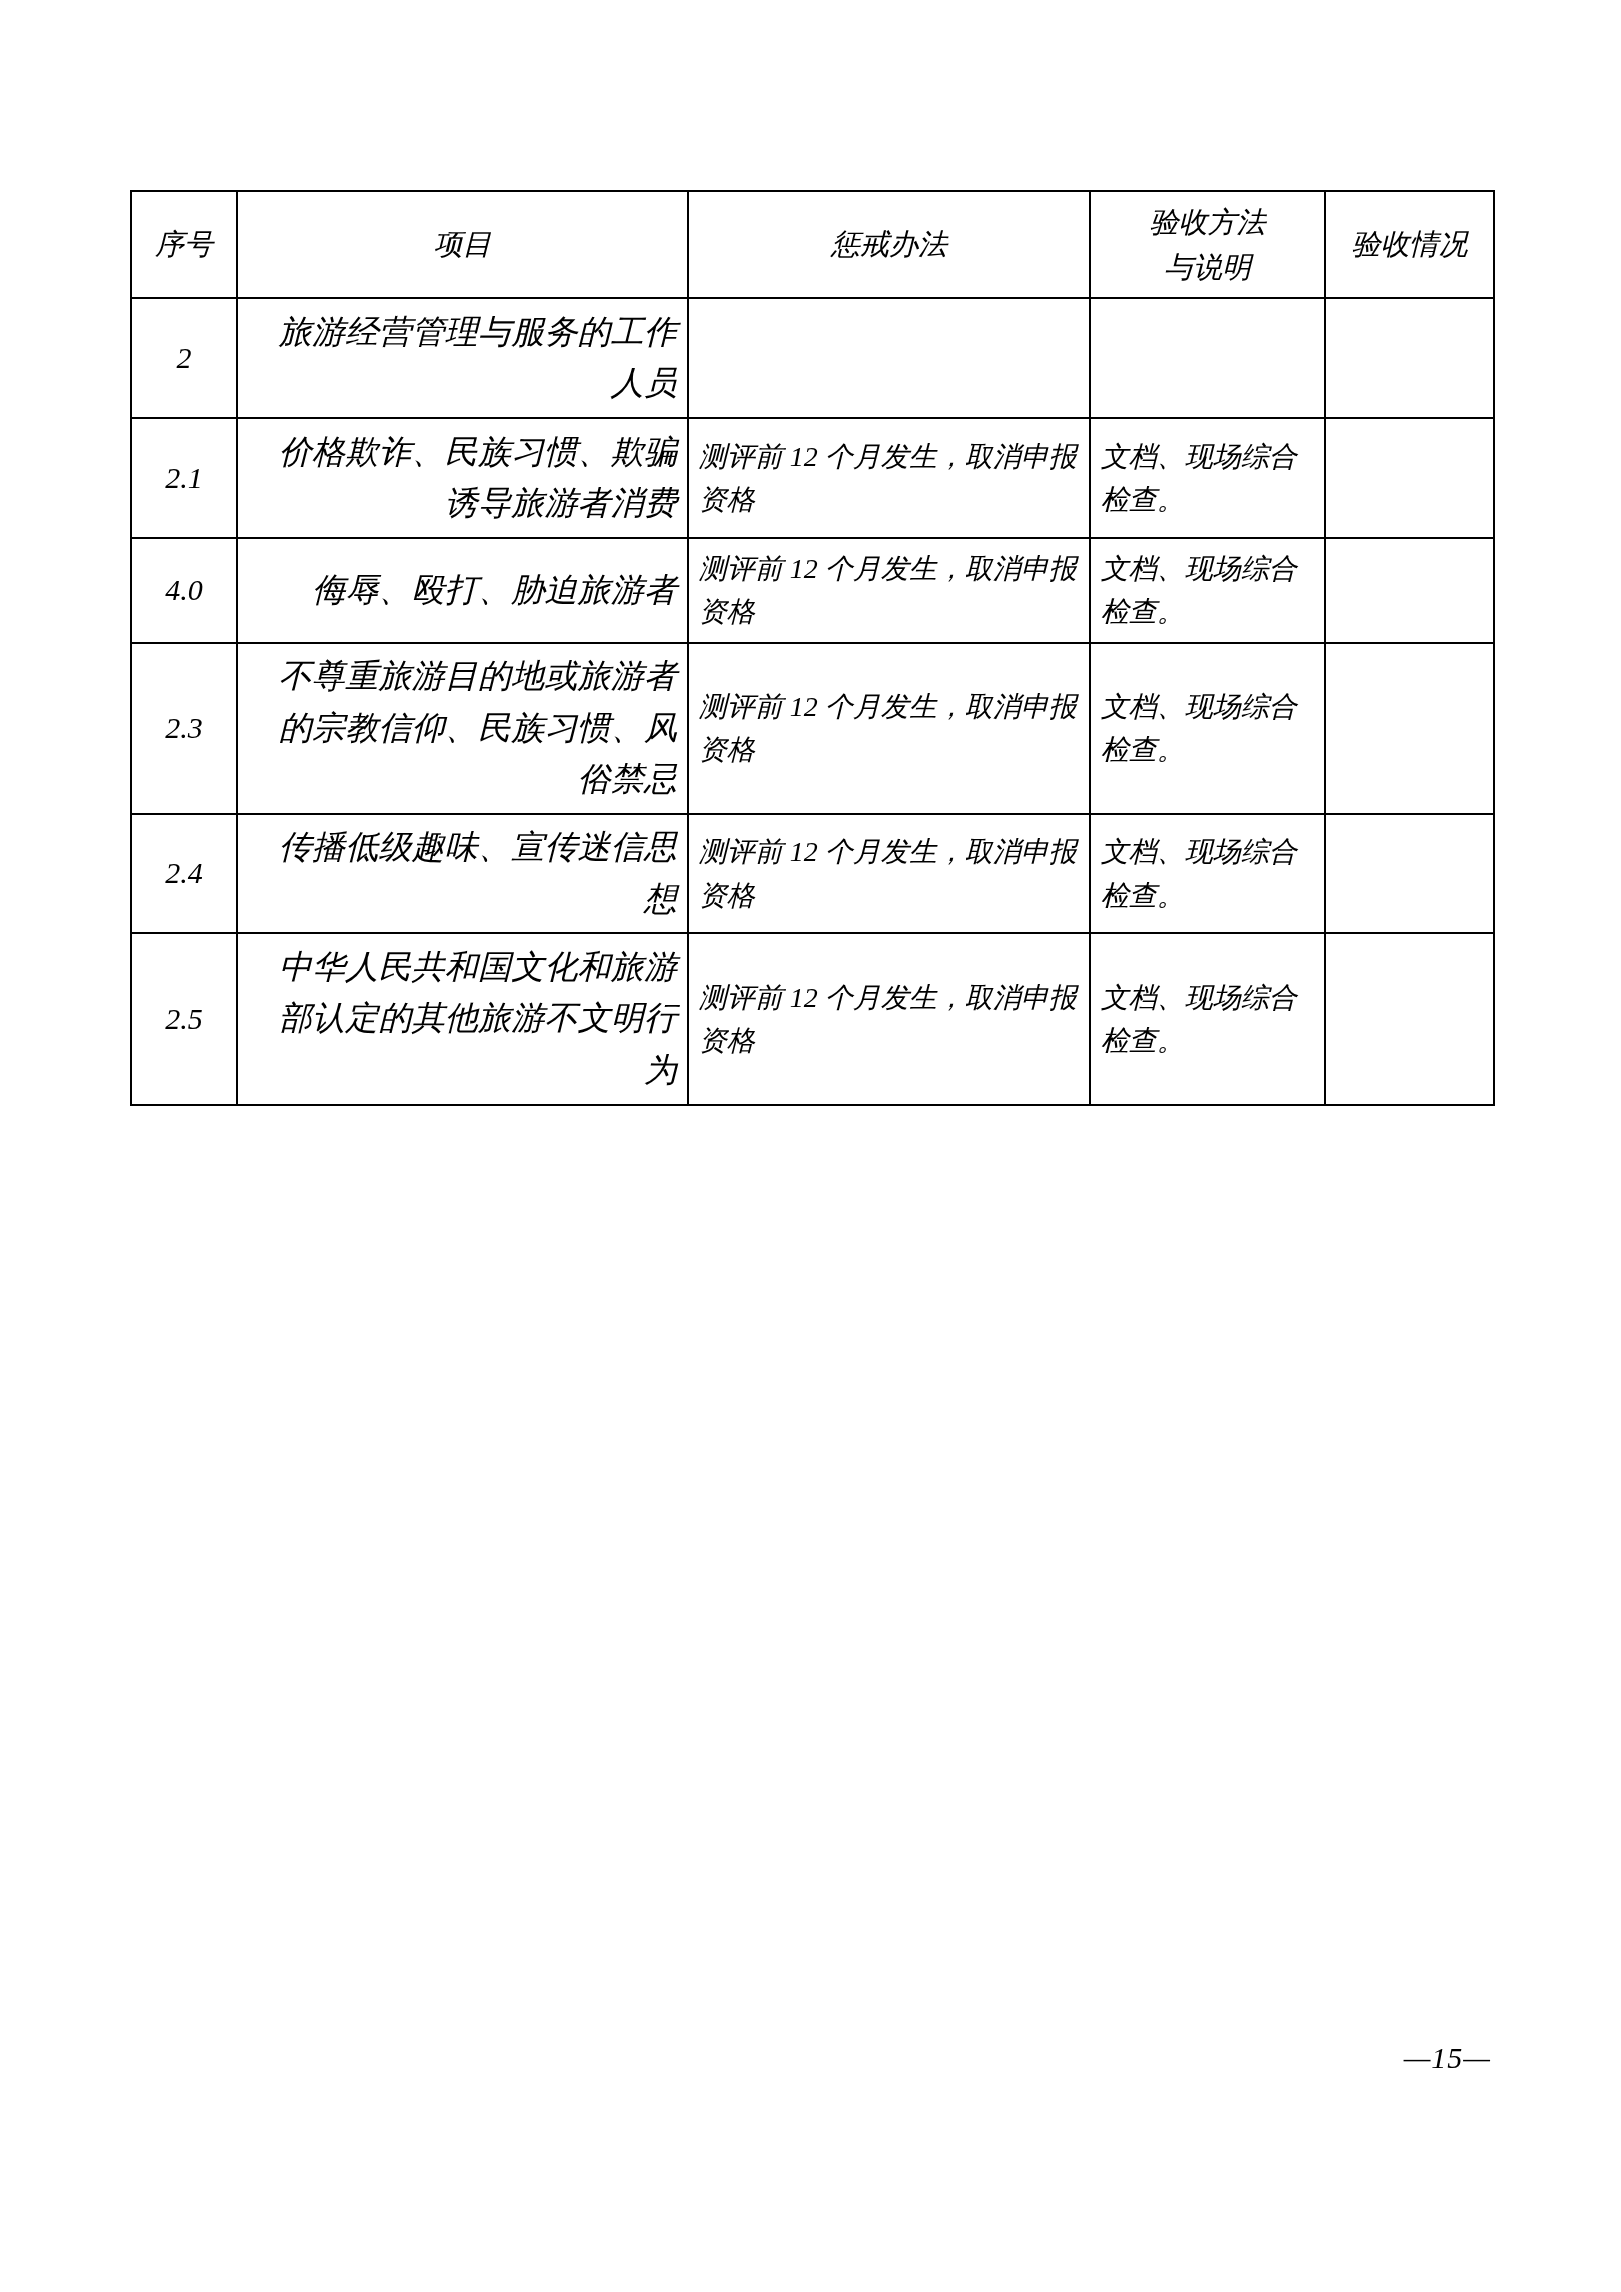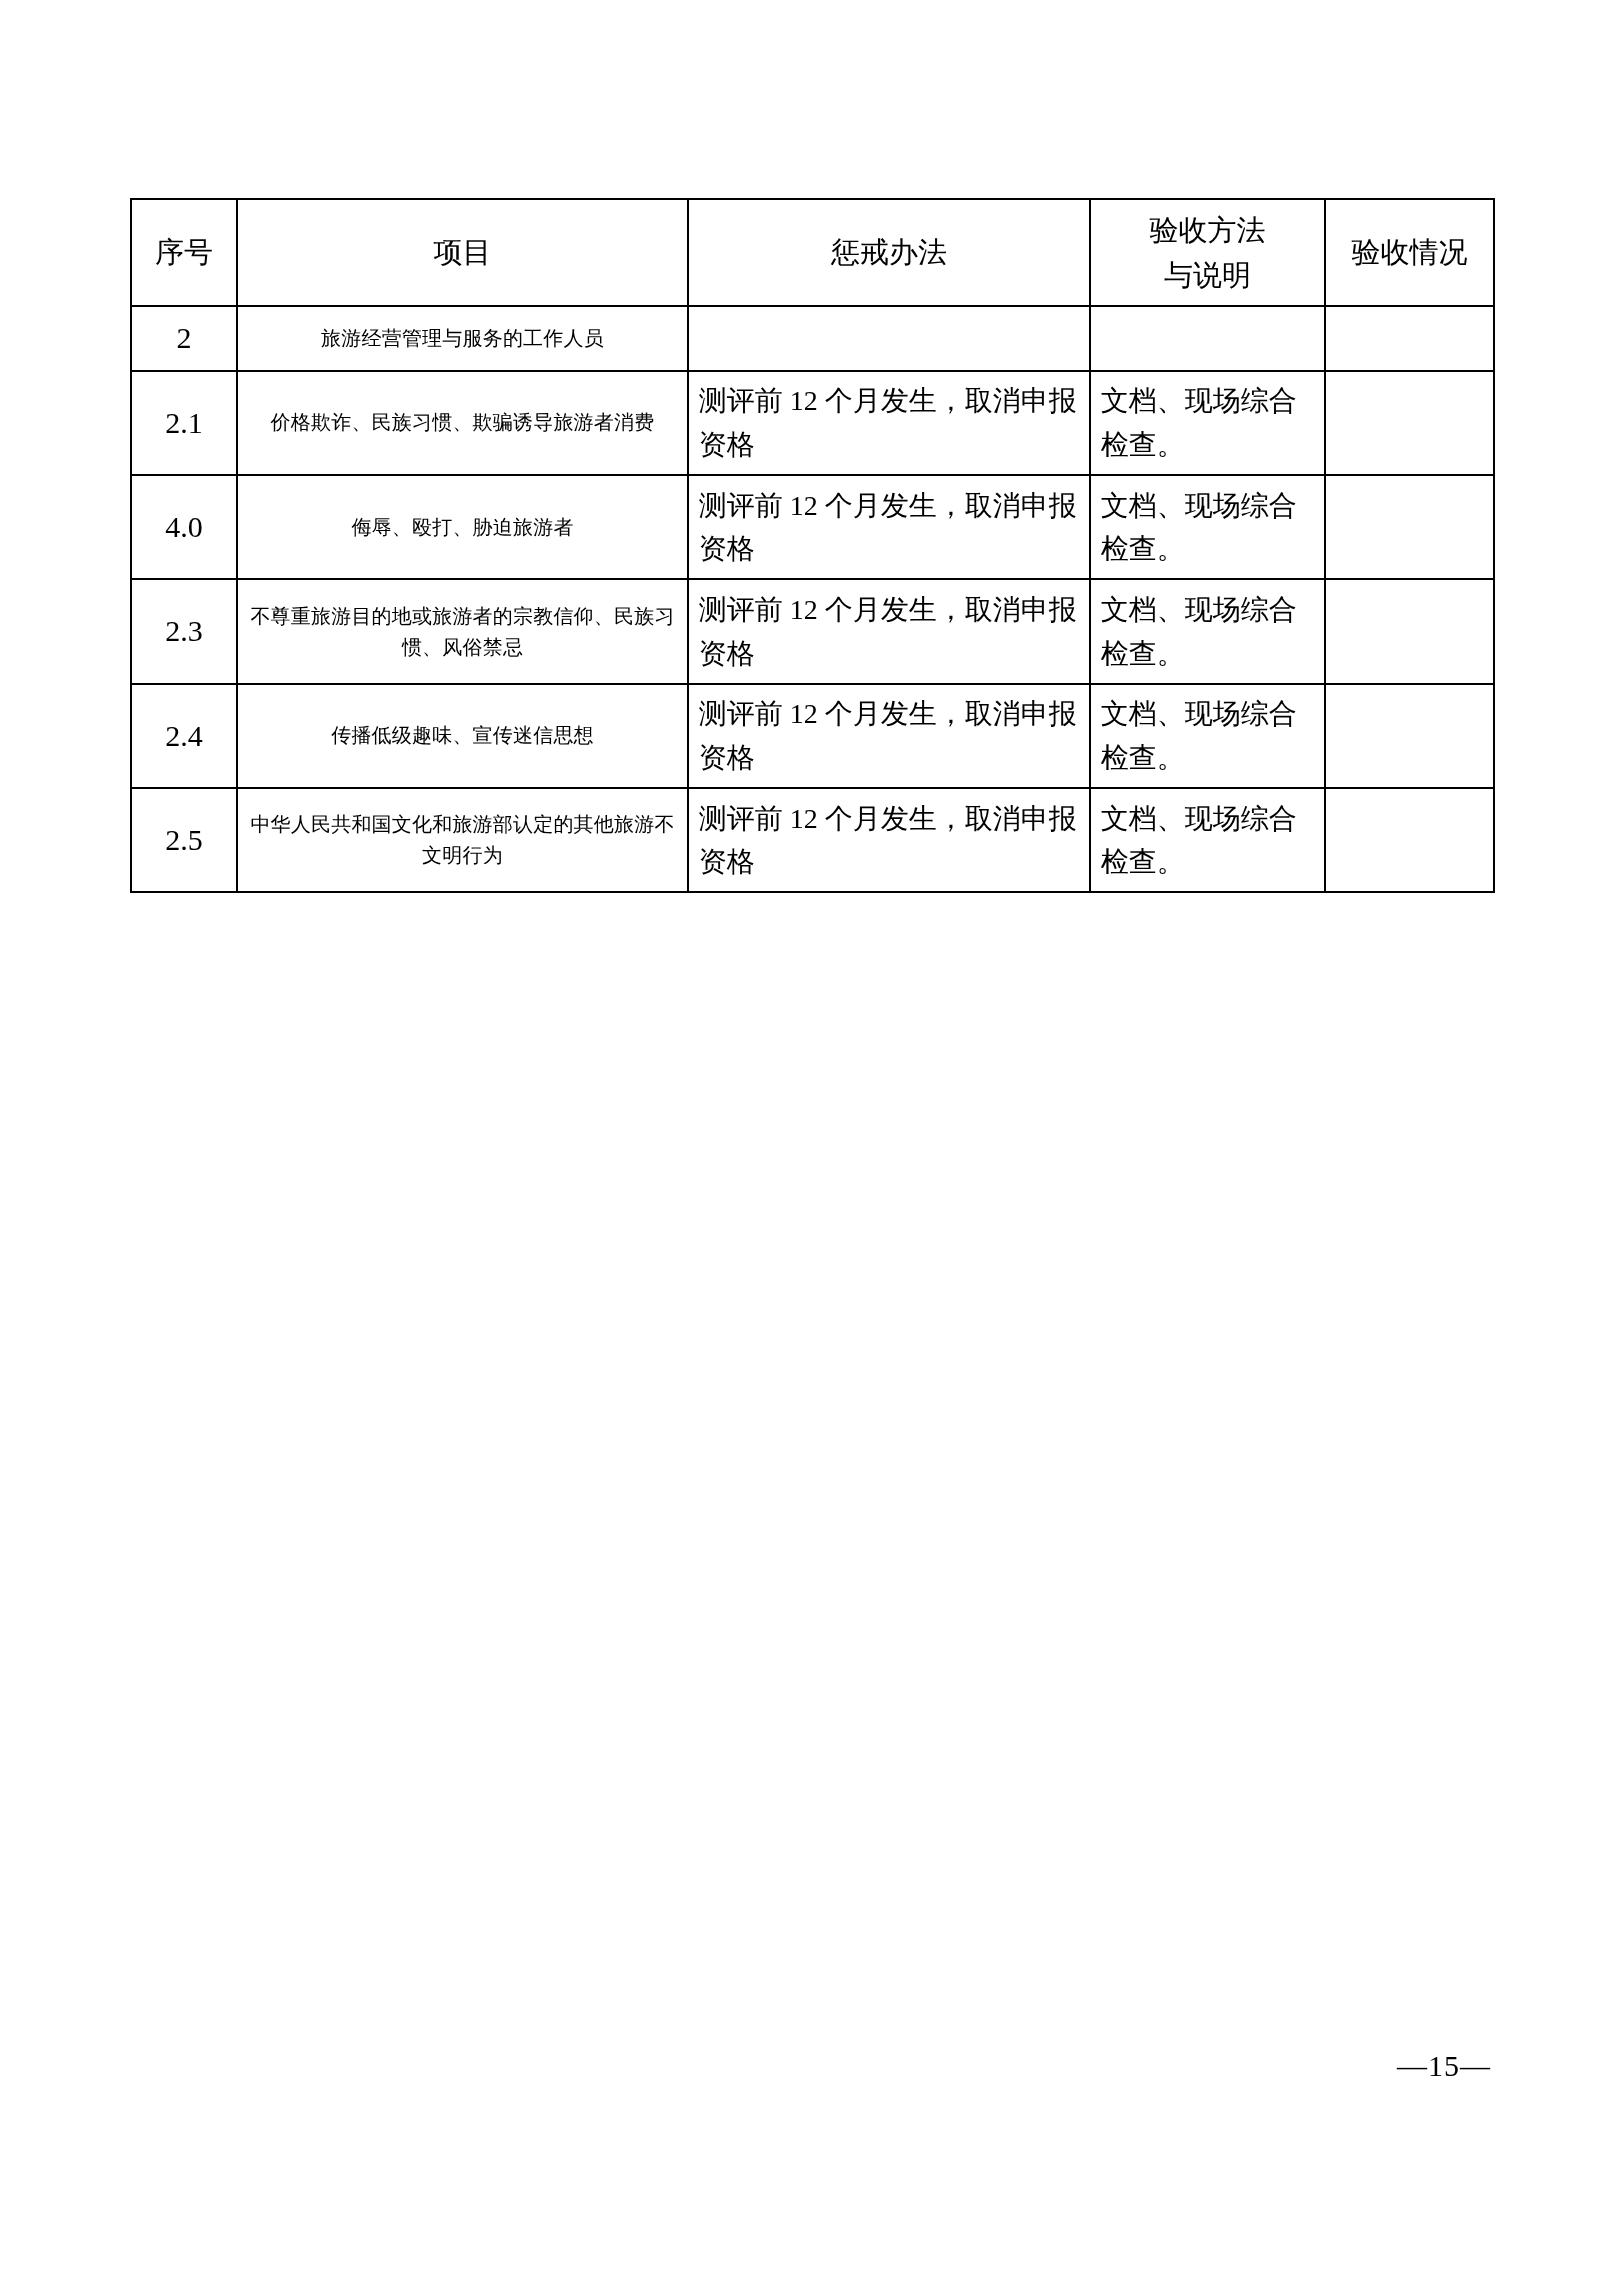--- a/index.html
+++ b/index.html
@@ -11,25 +11,26 @@
     width: 1621px;
     height: 2293px;
     position: relative;
     font-family: "Liberation Serif", "DejaVu Serif", serif;
     color: #000000;
     overflow: hidden;
   }
 
   .page {
     position: absolute;
-    top: 12px;
+    top: 4px;
     left: 0;
     width: 1621px;
     height: 2187px;
     box-sizing: border-box;
+    font-style: italic;
   }
 
   .doc-table {
     position: absolute;
     left: 130px;
     top: 186px;
     width: 1362px;
     border-collapse: collapse;
     table-layout: fixed;
   }
@@ -58,22 +59,22 @@
     padding-bottom: 25.5px;
     line-height: 1.35;
   }
 
   td.cell-no {
     text-align: center;
     font-size: 30px;
   }
 
   td.cell-item {
-    text-align: center;
-    font-size: 20px;
+    text-align: right;
+    font-size: 33px;
     letter-spacing: 0.2px;
   }
 
   td.cell-measure {
     text-align: left;
     font-size: 28px;
   }
 
   td.cell-method {
     text-align: left;

